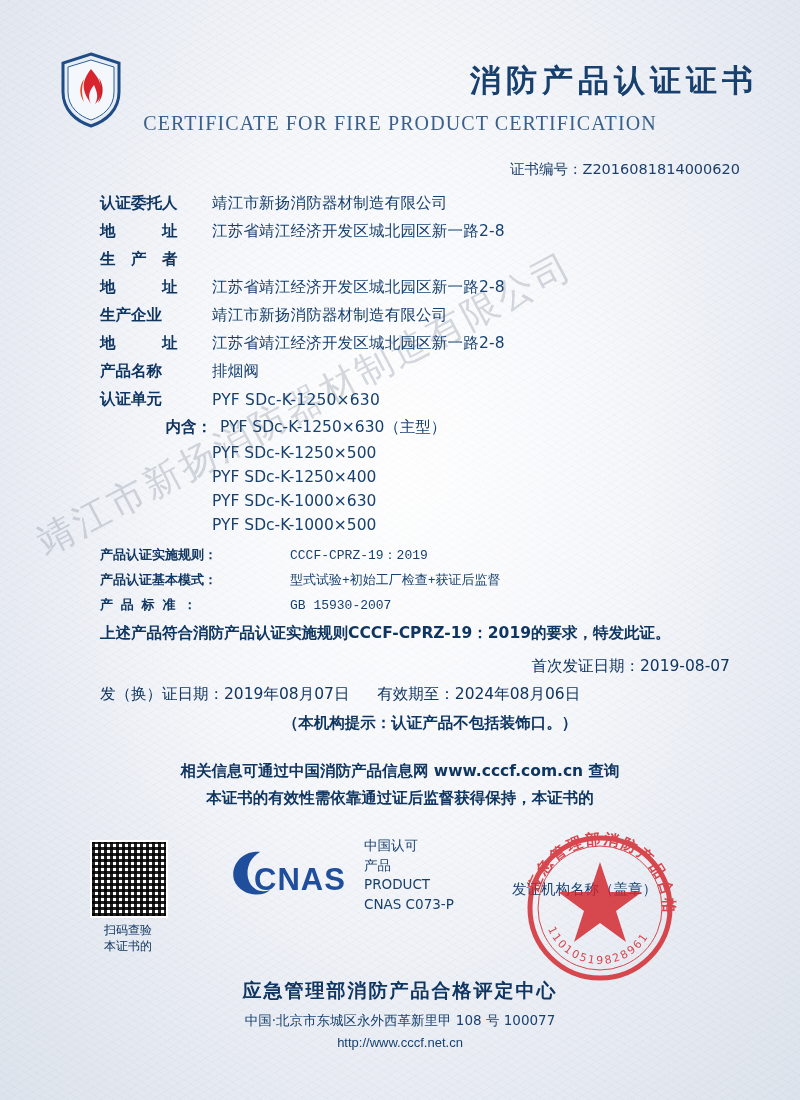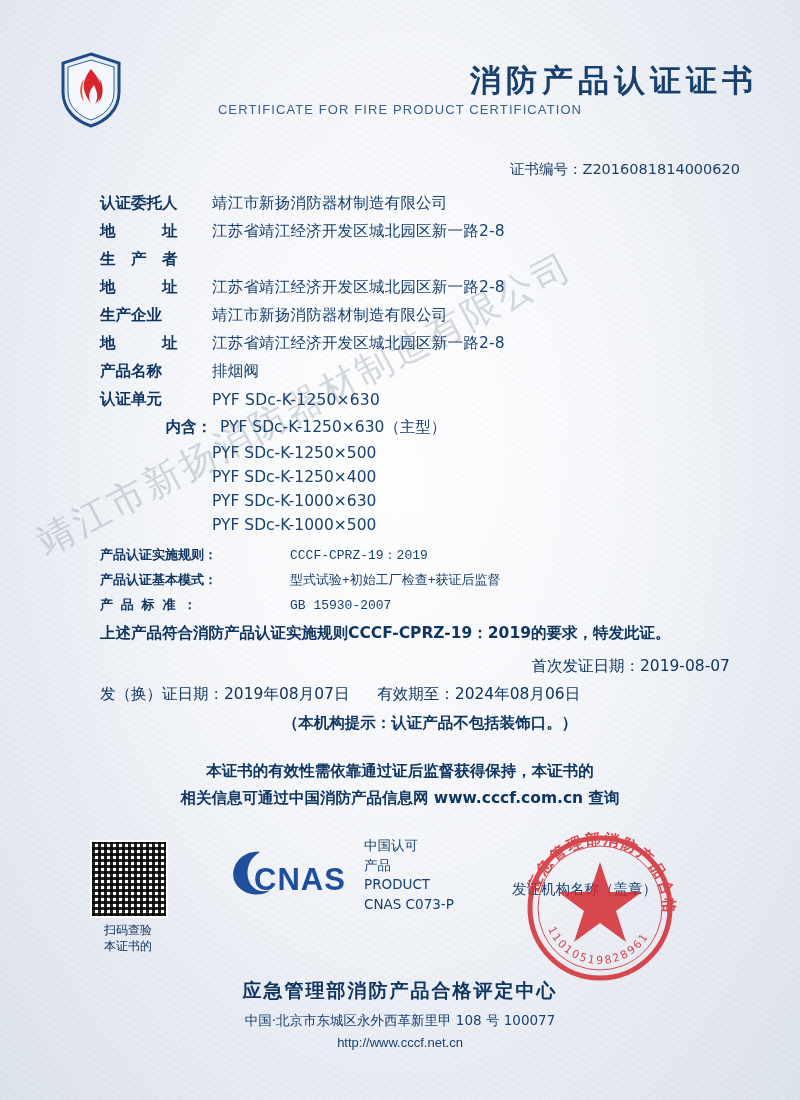--- a/index.html
+++ b/index.html
@@ -81,24 +81,25 @@
     font-size: 31px;
     letter-spacing: 5px;
     color: #18406e;
     font-weight: bold;
     font-family: Liberation Sans, sans-serif;
     padding-top: 26px;
     text-shadow: 0 1px 0 rgba(255,255,255,0.7);
   }
   .title-en {
     text-align: center;
-    font-size: 13px;
+    font-size: 20px;
     letter-spacing: 1.1px;
     color: #3a5f8a;
-    font-family: Liberation Sans, sans-serif;
+    margin-top: 10px;
+    font-family: Liberation Serif, serif;
   }
   .cert-no {
     position: relative;
     z-index: 4;
     text-align: right;
     padding-right: 18px;
     margin-top: 14px;
     font-size: 14.5px;
     color: #1d3f6b;
     font-family: "DejaVu Sans", sans-serif;
@@ -399,22 +400,22 @@
         <div class="line2">
           <span>发（换）证日期：</span><span>2019年08月07日</span>
           <span style="display:inline-block;width:18px;"></span>
           <span>有效期至：</span><span>2024年08月06日</span>
         </div>
         <div class="note">（本机构提示：认证产品不包括装饰口。）</div>
       </div>
     </div>
 
     <div class="validity">
+      <div>相关信息可通过中国消防产品信息网 www.cccf.com.cn 查询</div>
       <div>本证书的有效性需依靠通过证后监督获得保持，本证书的</div>
-      <div>相关信息可通过中国消防产品信息网 www.cccf.com.cn 查询</div>
     </div>
 
     <div class="footer">
 
       <div class="qr"></div>
       <div class="qr-cap">
         <div>扫码查验</div>
         <div>本证书的</div>
       </div>
 

